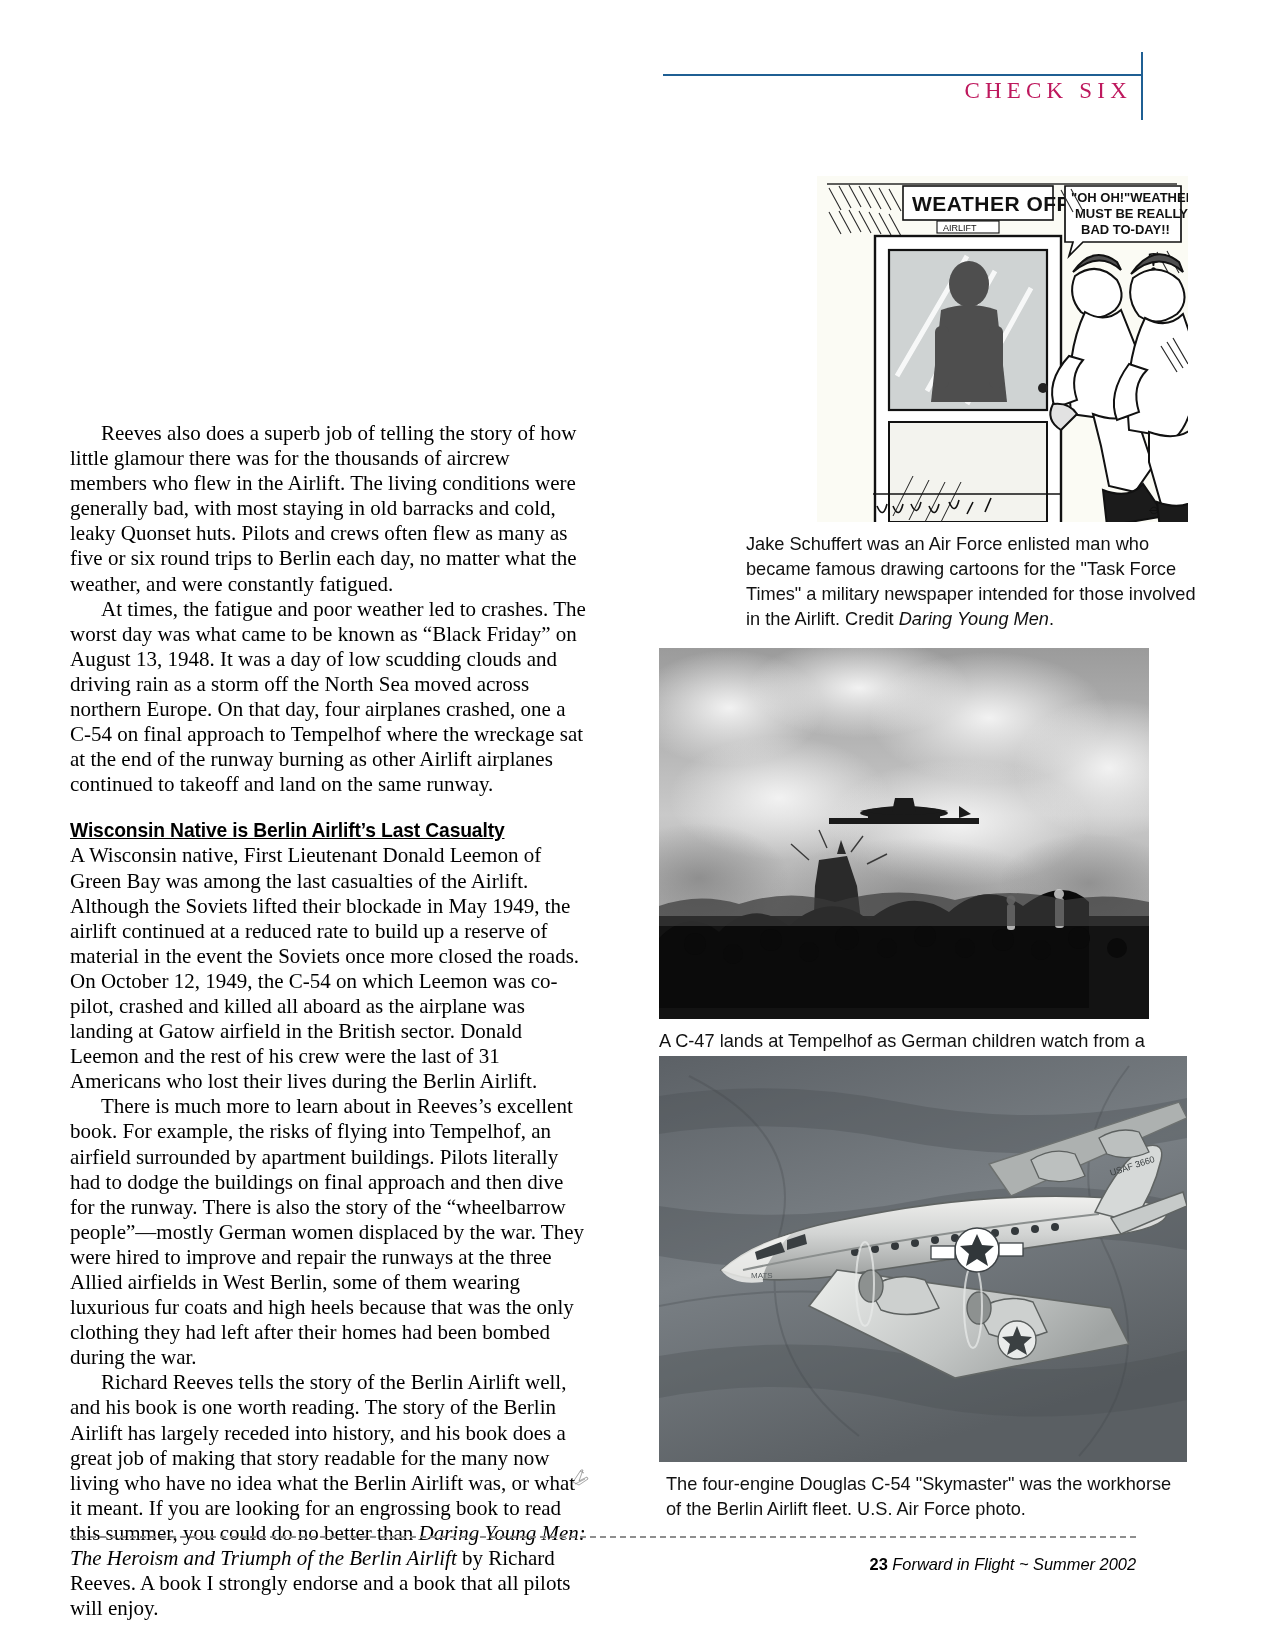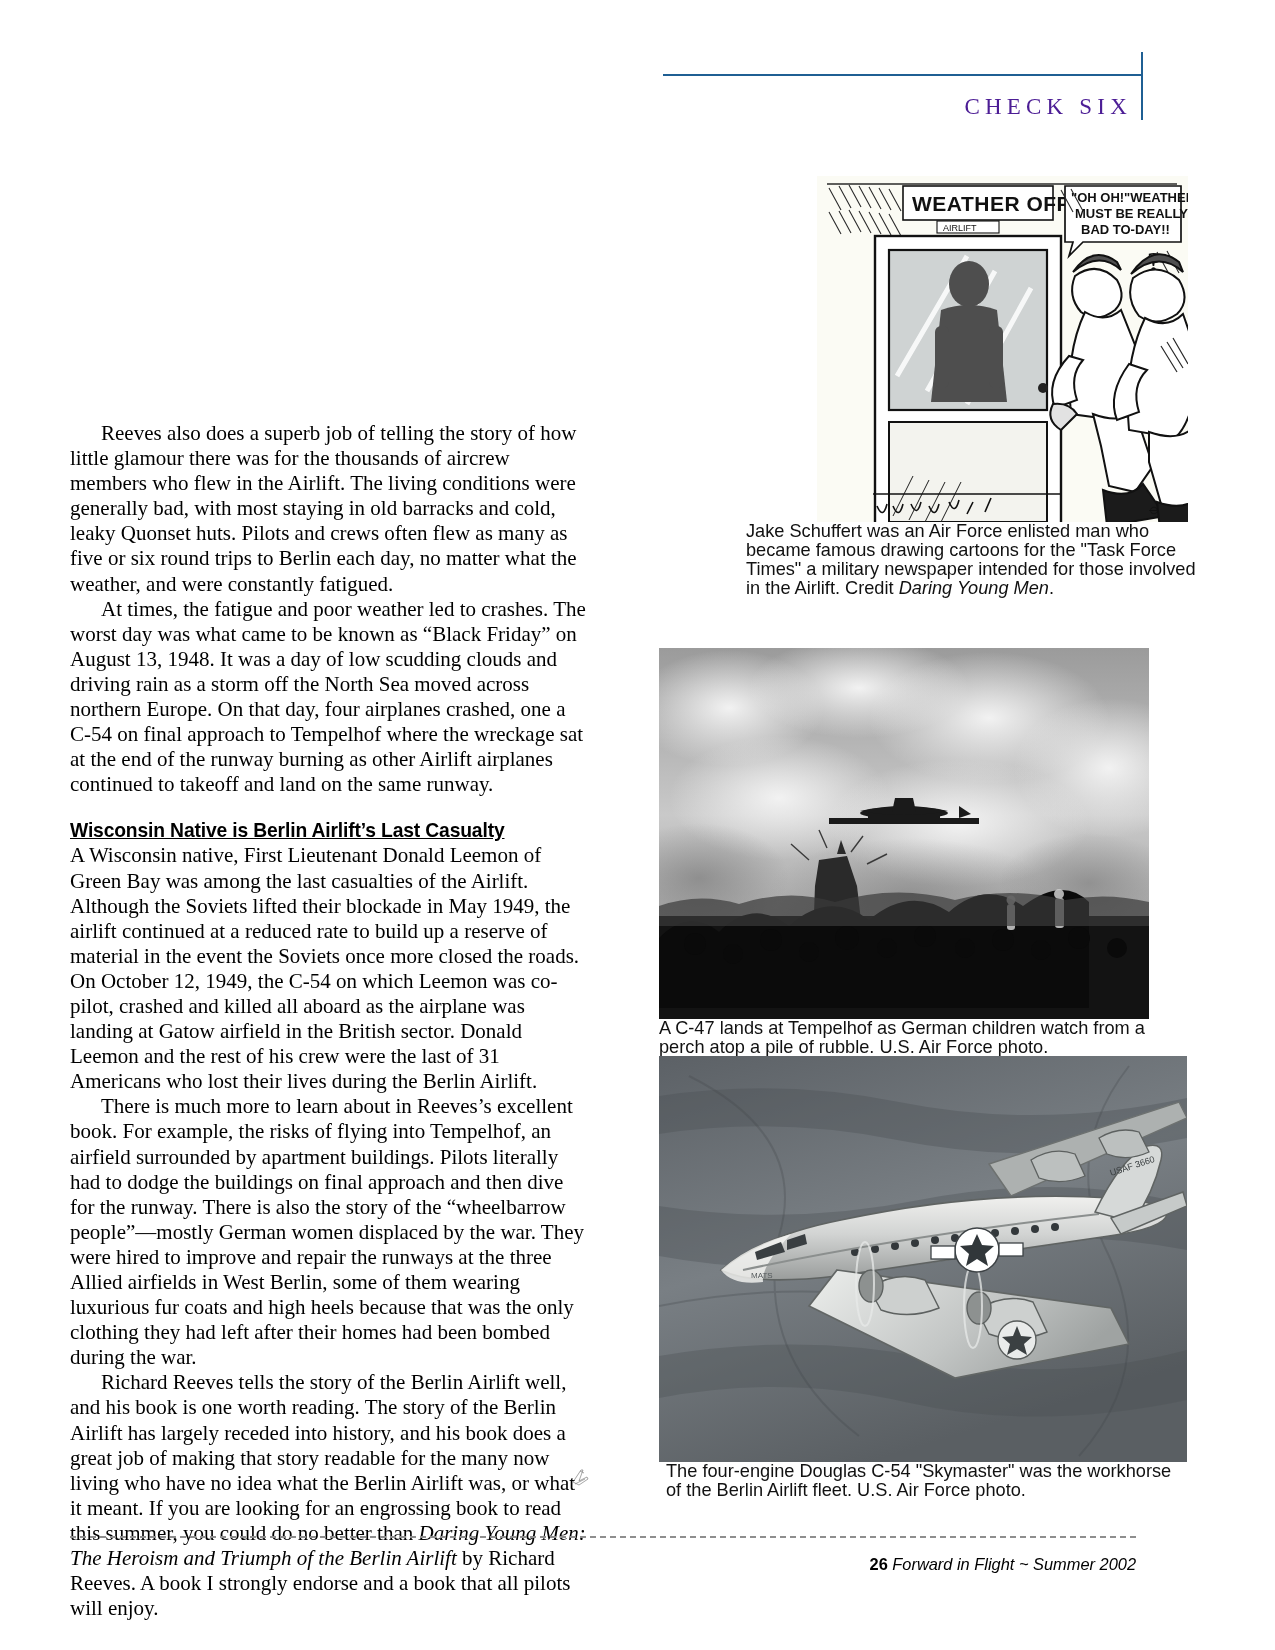--- a/index.html
+++ b/index.html
@@ -39,23 +39,22 @@
     height: 68px;
     background: #1f5f93;
   }
   .hdr-title {
     position: absolute;
     right: 143px;
     top: 78px;
     font-family: "Liberation Serif", "DejaVu Serif", serif;
     font-size: 23px;
     letter-spacing: 5.2px;
-    color: #4c1d95;
+    color: #be185d;
     white-space: nowrap;
-    margin-top: 16px;
   }
 
   
   #article-column {
     position: absolute;
     left: 70px;
     top: 421px;
     width: 520px;
   }
   #article-column p {
@@ -94,23 +93,23 @@
     position: absolute;
     left: 619px;
     top: 0;
     width: 529px;
   }
   .figure { position: absolute; left: 0; }
   .figure .frame { position: relative; overflow: hidden; }
   .caption {
     font-family: "Liberation Sans", "DejaVu Sans", sans-serif;
     font-size: 18.2px;
-    line-height: 19px;
+    line-height: 25px;
     color: #111;
-    margin-top: 0;
+    margin-top: 10px;
   }
   .caption .it { font-style: italic; }
 
   
   #figure-cartoon { top: 160px; }
   #figure-cartoon .frame {
     width: 371px; height: 346px;
     margin-left: 158px;
     background: #fdfdf8;
   }
@@ -459,14 +458,14 @@
           <text x="92" y="222" font-family="Liberation Sans, sans-serif" font-size="8" fill="#54595b">MATS</text>
         </g>
       </svg>
     </div>
     <figcaption class="caption">The four-engine Douglas C-54 "Skymaster" was the workhorse of the Berlin Airlift fleet. U.S. Air Force photo.</figcaption>
   </figure>
 </div>
 
 <div id="page-footer">
   <div class="footer-rule"></div>
-  <div class="footer-text"><span class="pagenum">26</span> <span>Forward in Flight ~ Summer 2002</span></div>
+  <div class="footer-text"><span class="pagenum">23</span> <span>Forward in Flight ~ Summer 2002</span></div>
 </div>
 
 </body></html>

